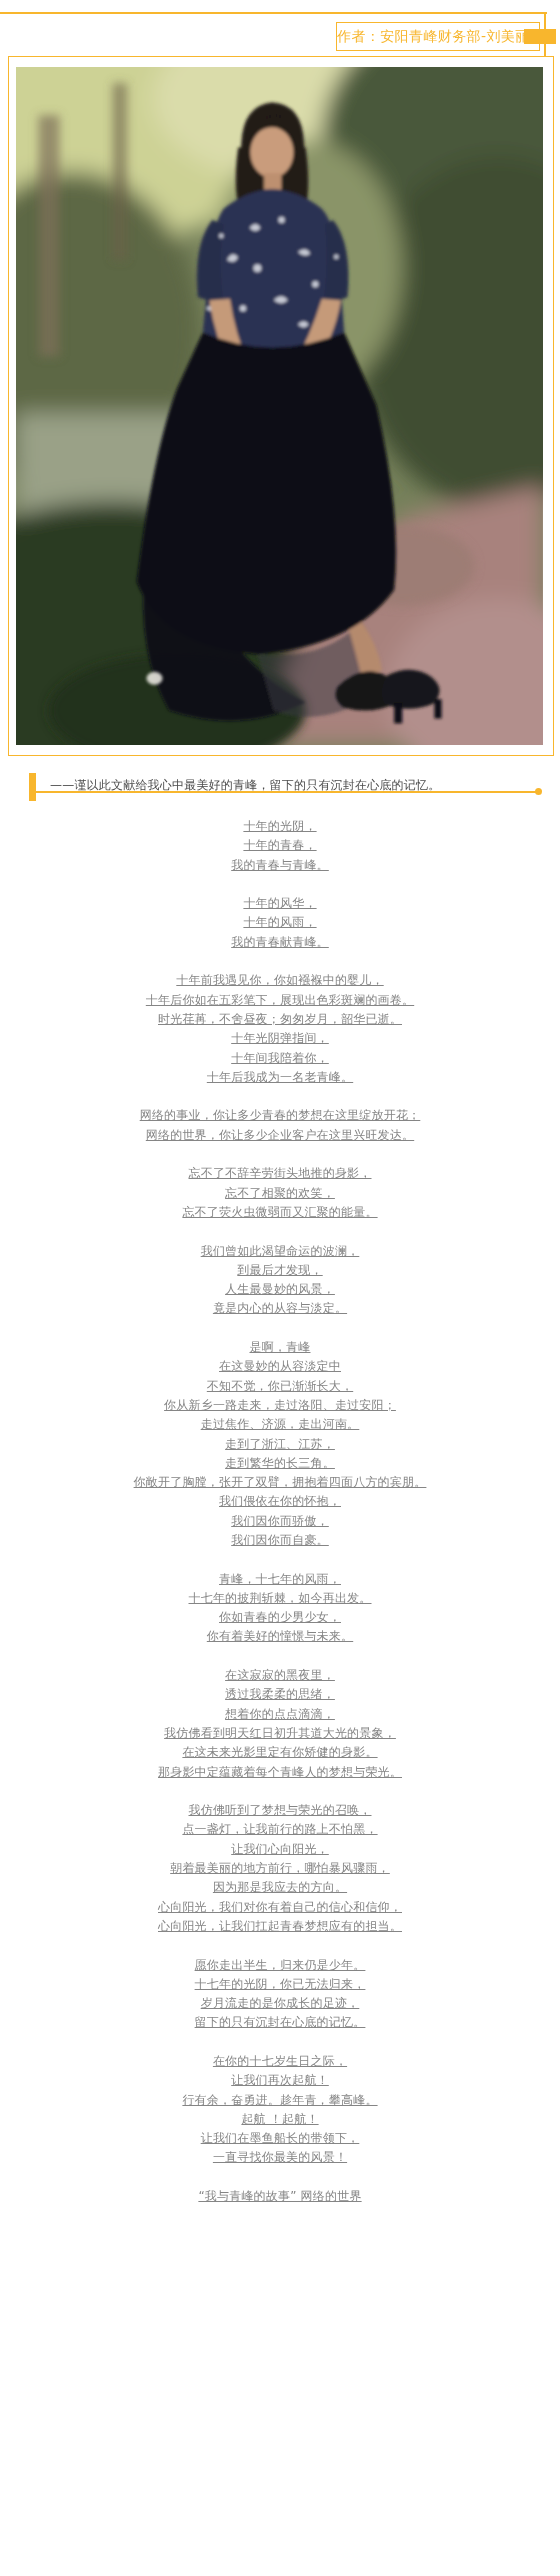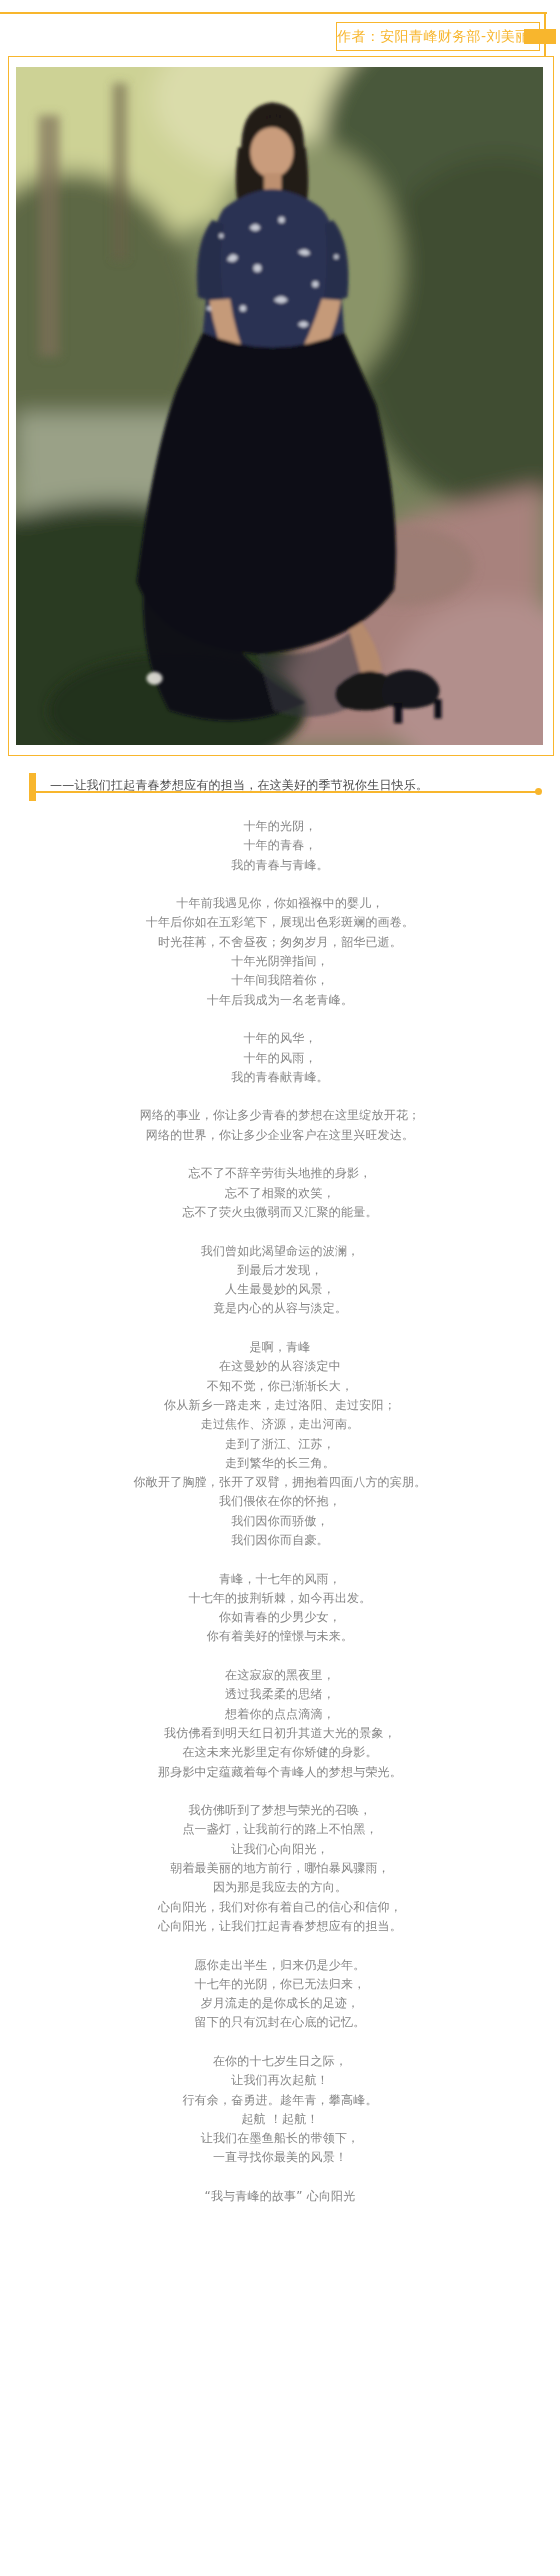--- a/index.html
+++ b/index.html
@@ -25,21 +25,21 @@
   .dedication-line{position:absolute;left:36px;top:791px;width:502px;height:1.6px;background:var(--accent);z-index:0;}
   .dedication-dot{position:absolute;left:535px;top:788px;width:7.2px;height:7.2px;border-radius:50%;background:var(--accent);}
   .dedication-text{
     position:absolute;left:50px;top:777px;font-size:12px;color:#4c4c4c;
     white-space:nowrap;z-index:1;letter-spacing:0.2px;
   }
   .poem{
     position:absolute;left:0;top:817px;width:560px;text-align:center;
     font-size:12px;line-height:19.3px;color:#858585;letter-spacing:0.2px;
   }
-  .poem p{margin:0 0 19.3px 0;}
+  .poem p{margin:0 0 19.3px 0;text-decoration:underline;}
 </style>
 </head>
 <body>
 
 <div class="page">
 
   <div class="top-line"></div>
   <div class="top-line-vert"></div>
 
   <div class="author-badge">
@@ -116,34 +116,34 @@
         <rect x="470" y="790" width="10" height="26" fill="#101014"></rect>
         <rect x="520" y="786" width="9" height="24" fill="#101014"></rect>
       </g>
       <ellipse cx="172" cy="760" rx="10" ry="8" fill="#e8e6df" opacity="0.9" filter="url(#blurSm)"></ellipse>
     </svg>
   </div>
 
   <div class="dedication-line"></div>
   <div class="dedication-bar"></div>
   <div class="dedication-dot"></div>
-  <div class="dedication-text">——让我们扛起青春梦想应有的担当，在这美好的季节祝你生日快乐。</div>
+  <div class="dedication-text">——谨以此文献给我心中最美好的青峰，留下的只有沉封在心底的记忆。</div>
 
   <div class="poem">
     <div>
         <p>十年的光阴，<br>十年的青春，<br>我的青春与青峰。</p>
+        <p>十年的风华，<br>十年的风雨，<br>我的青春献青峰。</p>
         <p>十年前我遇见你，你如襁褓中的婴儿，<br>十年后你如在五彩笔下，展现出色彩斑斓的画卷。<br>时光荏苒，不舍昼夜；匆匆岁月，韶华已逝。<br>十年光阴弹指间，<br>十年间我陪着你，<br>十年后我成为一名老青峰。</p>
-        <p>十年的风华，<br>十年的风雨，<br>我的青春献青峰。</p>
         <p>网络的事业，你让多少青春的梦想在这里绽放开花；<br>网络的世界，你让多少企业客户在这里兴旺发达。</p>
         <p>忘不了不辞辛劳街头地推的身影，<br>忘不了相聚的欢笑，<br>忘不了荧火虫微弱而又汇聚的能量。</p>
         <p>我们曾如此渴望命运的波澜，<br>到最后才发现，<br>人生最曼妙的风景，<br>竟是内心的从容与淡定。</p>
         <p>是啊，青峰<br>在这曼妙的从容淡定中<br>不知不觉，你已渐渐长大，<br>你从新乡一路走来，走过洛阳、走过安阳；<br>走过焦作、济源，走出河南。<br>走到了浙江、江苏，<br>走到繁华的长三角。<br>你敞开了胸膛，张开了双臂，拥抱着四面八方的宾朋。<br>我们偎依在你的怀抱，<br>我们因你而骄傲，<br>我们因你而自豪。</p>
         <p>青峰，十七年的风雨，<br>十七年的披荆斩棘，如今再出发。<br>你如青春的少男少女，<br>你有着美好的憧憬与未来。</p>
         <p>在这寂寂的黑夜里，<br>透过我柔柔的思绪，<br>想着你的点点滴滴，<br>我仿佛看到明天红日初升其道大光的景象，<br>在这未来光影里定有你矫健的身影。<br>那身影中定蕴藏着每个青峰人的梦想与荣光。</p>
         <p>我仿佛听到了梦想与荣光的召唤，<br>点一盏灯，让我前行的路上不怕黑，<br>让我们心向阳光，<br>朝着最美丽的地方前行，哪怕暴风骤雨，<br>因为那是我应去的方向。<br>心向阳光，我们对你有着自己的信心和信仰，<br>心向阳光，让我们扛起青春梦想应有的担当。</p>
         <p>愿你走出半生，归来仍是少年。<br>十七年的光阴，你已无法归来，<br>岁月流走的是你成长的足迹，<br>留下的只有沉封在心底的记忆。</p>
         <p>在你的十七岁生日之际，<br>让我们再次起航！<br>行有余，奋勇进。趁年青，攀高峰。<br>起航 ！起航！<br>让我们在墨鱼船长的带领下，<br>一直寻找你最美的风景！</p>
       </div>
-    <p>“我与青峰的故事” 心向阳光</p>
+    <p>“我与青峰的故事” 网络的世界</p>
   </div>
 
 </div>
 
 
 </body></html>

